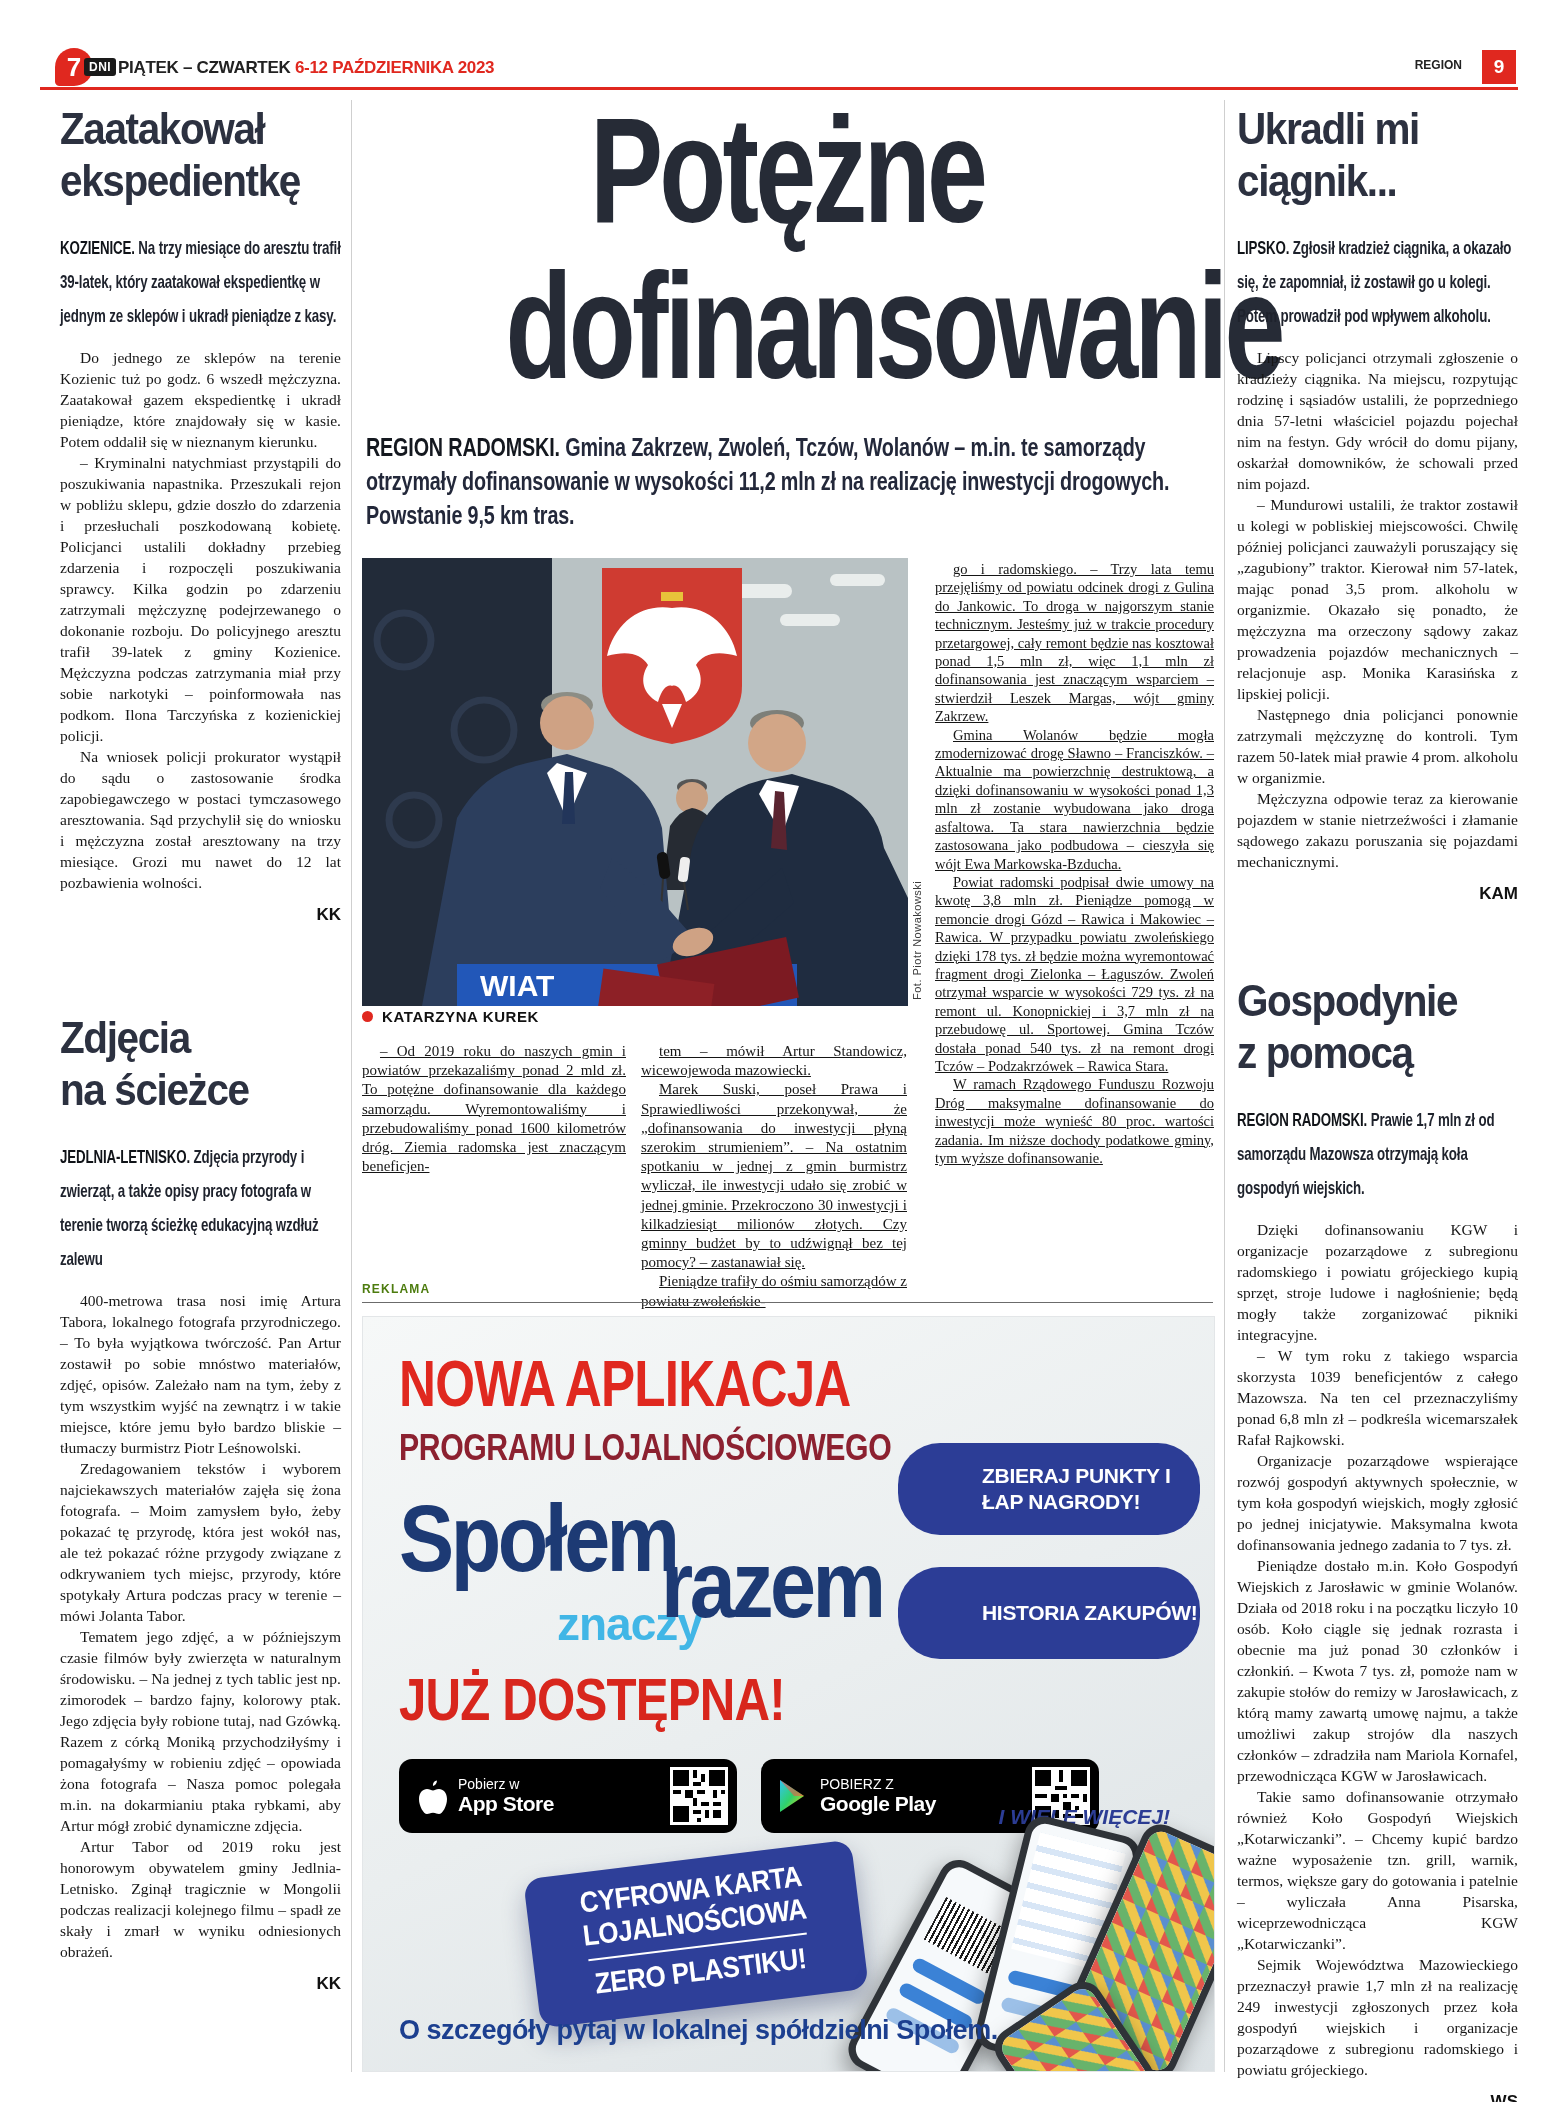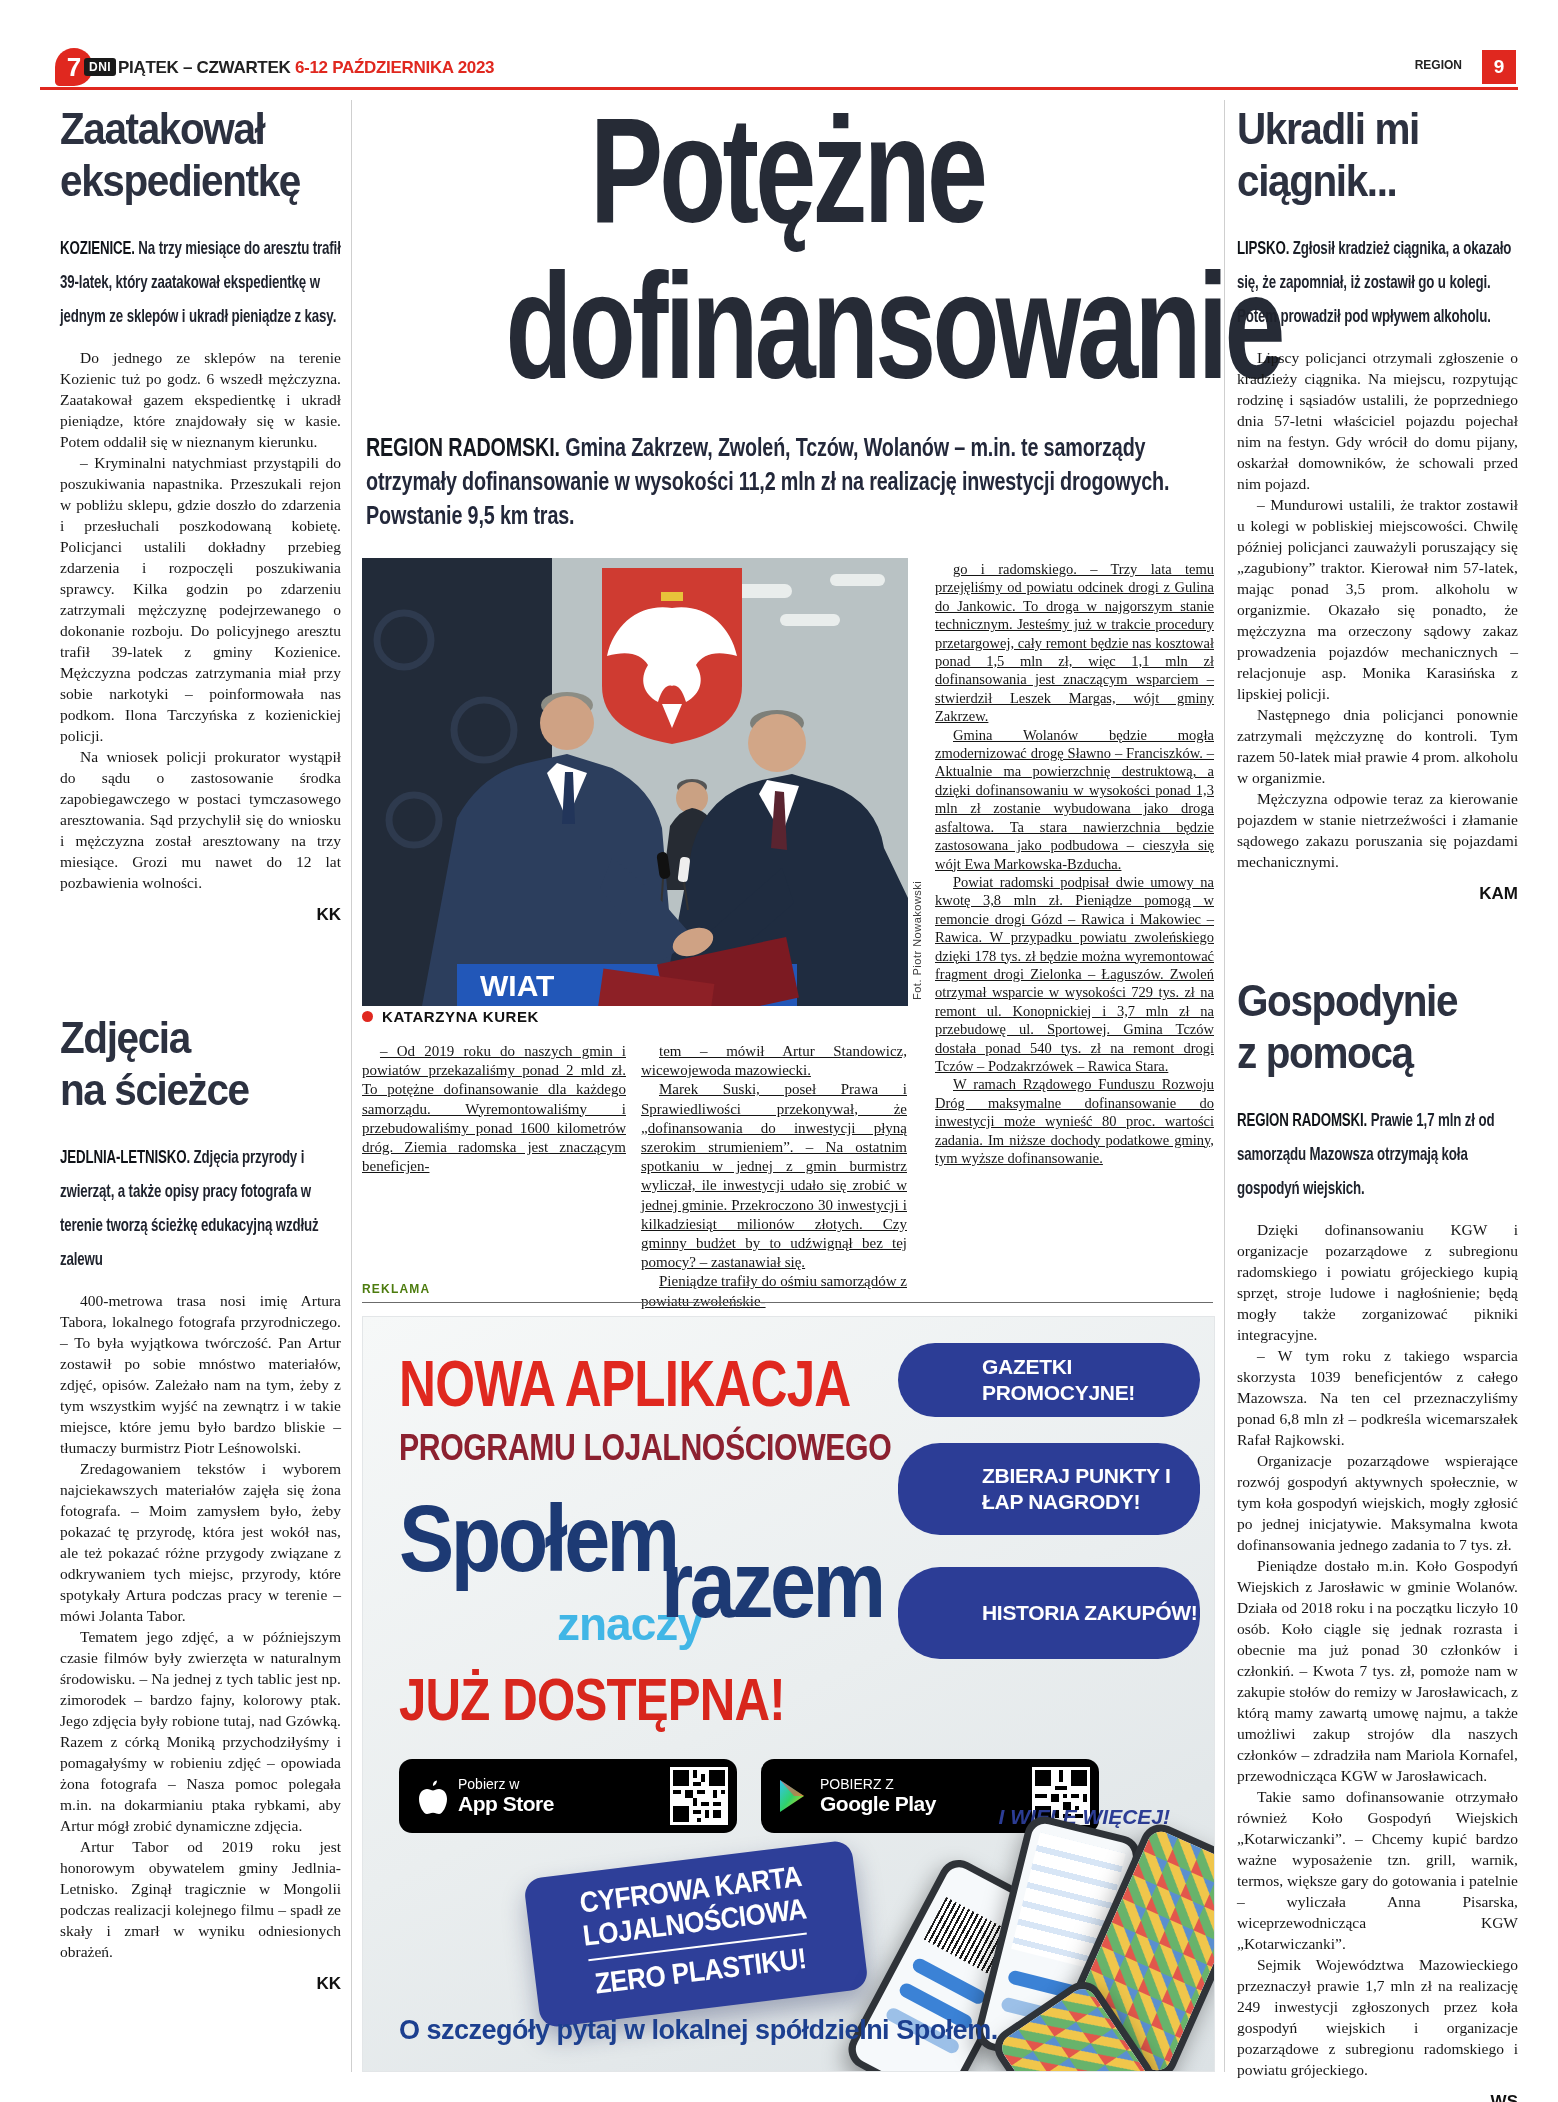--- a/index.html
+++ b/index.html
@@ -284,21 +284,20 @@
       </div>
     </div>
 
     <div class="ad-card">
       <div class="cl">CYFROWA KARTA</div>
       <div class="cl">LOJALNOŚCIOWA</div>
       <div class="rule"></div>
       <div class="cl">ZERO PLASTIKU!</div>
     </div>
 
-    <div class="pill" id="pill1">GAZETKI PROMOCYJNE!</div>
     <div class="pill" id="pill2">ZBIERAJ PUNKTY I ŁAP NAGRODY!</div>
     <div class="pill" id="pill3">HISTORIA ZAKUPÓW!</div>
     <div class="ad-more">I WIELE WIĘCEJ!</div>
 
     <div class="phones">
       <div class="phone" id="phone3">
         <div class="screen">
           <div class="s-barcode"></div>
           <div class="s-btn" style="top:100px"></div>
           <div class="s-btn" style="top:128px"></div>

